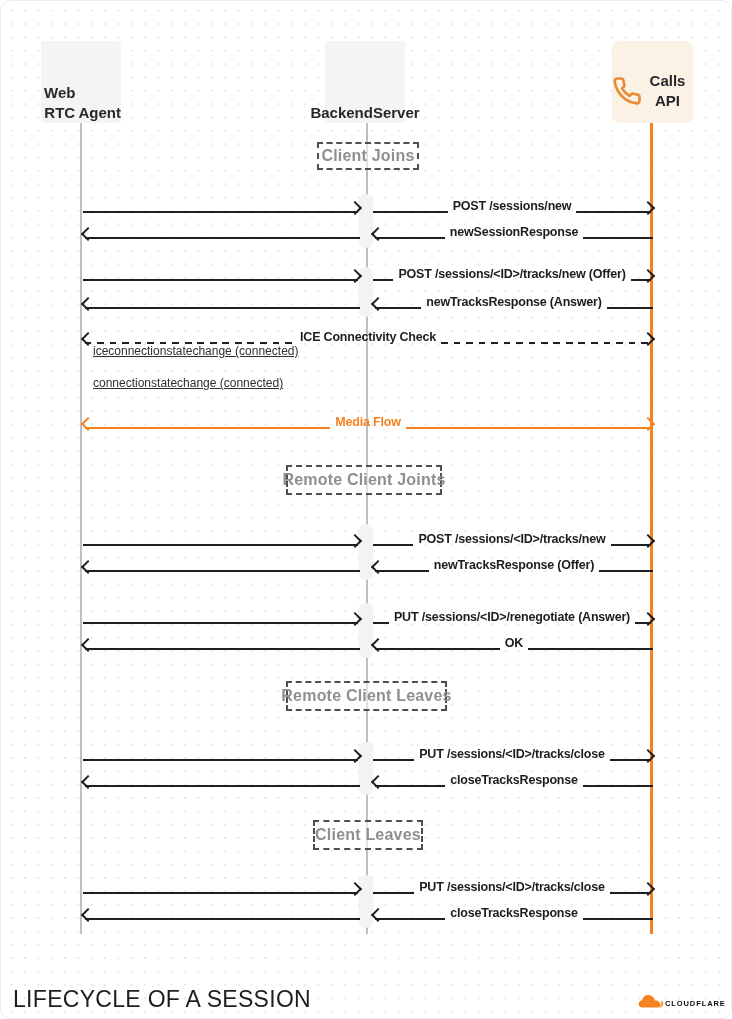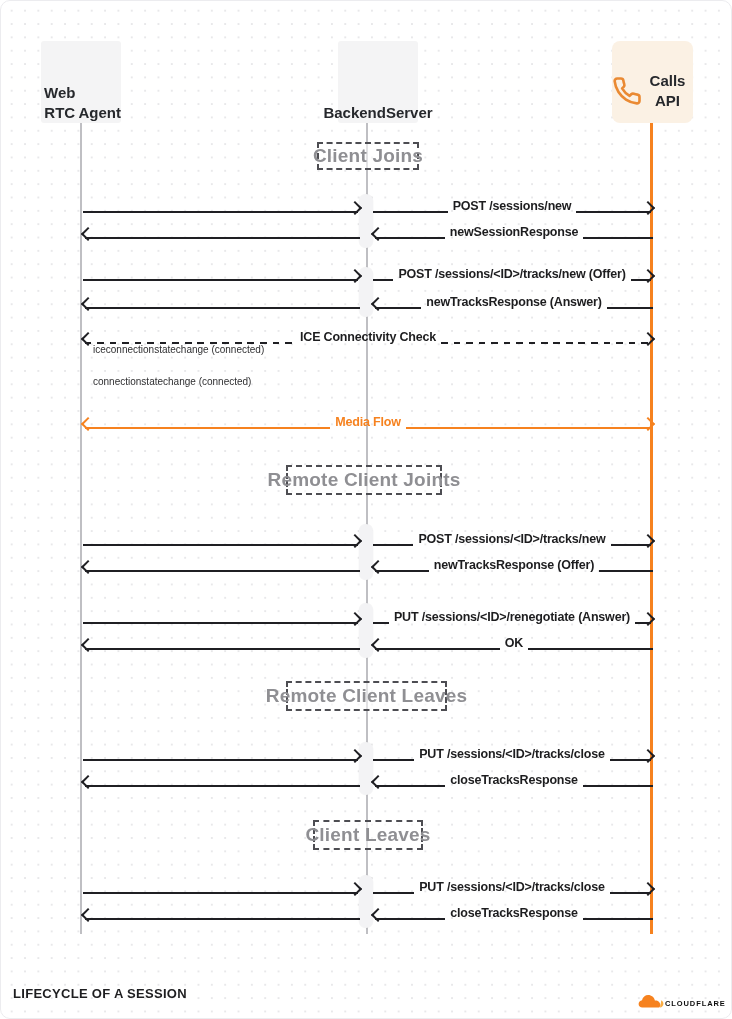--- a/index.html
+++ b/index.html
@@ -17,21 +17,21 @@
   }
 
   
   .pbox {
     position:absolute; top:40px; width:80px; height:82px;
     background:#f4f4f5; border-radius:3px;
     display:flex; align-items:flex-end; justify-content:center;
     font-size:15px; font-weight:700; color:#26282c; line-height:1.35; text-align:center;
   }
   .pbox.webrtc { left:40px; }
-  .pbox.backend { left:337px; }
+  .pbox.backend { left:324px; }
   .pbox.calls {
     left:611px; width:81px; background:#fbf1e4; border-radius:8px;
     justify-content:flex-start; padding:11px 0 12px;
   }
   .pbox.calls .plabel { margin-top:auto; }
 
   
   .lifeline { position:absolute; top:122px; height:811px; width:2px; background:#bfbfc3; }
   .lifeline.l1 { left:79px; }
   .lifeline.l2 { left:365px; }
@@ -40,21 +40,21 @@
   
   .bar {
     position:absolute; left:358px; width:14px; border-radius:7px;
     background:#f3f3f5; box-shadow:0 0 0 0.5px rgba(0,0,0,0.03);
   }
 
   
   .phase {
     position:absolute; border:2px dashed #4d4d52; background:rgba(255,255,255,0.55);
     display:flex; align-items:center; justify-content:center;
-    font-size:19px; font-weight:600; letter-spacing:0.2px; color:#8f8f93; white-space:nowrap;
+    font-size:16px; font-weight:600; letter-spacing:0.2px; color:#8f8f93; white-space:nowrap;
   }
 
   
   .row { position:absolute; height:14px; display:flex; align-items:flex-end; }
   .row.leftc  { left:82px;  width:277px; }
   .row.rightc { left:372px; width:280px; }
   .row.fullc  { left:82px;  width:570px; }
 
   .seg { flex:1 1 0; min-width:4px; height:2.4px; background:#1f1f23; }
   .seg.dashed { background:repeating-linear-gradient(90deg,#1f1f23 0 6.5px,transparent 6.5px 12.5px); }
@@ -64,26 +64,26 @@
   .chev.r { border-top:2.4px solid #1f1f23; border-right:2.4px solid #1f1f23; transform:rotate(45deg); margin-left:-8px; }
   .chev.l { border-top:2.4px solid #1f1f23; border-left:2.4px solid #1f1f23; transform:rotate(-45deg); margin-right:-8px; }
   .chev.orange { border-color:#f6821f; }
 
   .mlabel {
     flex:0 0 auto; padding:0 5px; white-space:nowrap;
     font-size:12.5px; font-weight:700; letter-spacing:-0.2px; color:#1d1d1f;
   }
   .mlabel.orange { color:#f6821f; }
 
-  .note { position:absolute; left:92px; font-size:10px; font-weight:400; color:#2f2f31; white-space:nowrap; }
+  .note { position:absolute; left:92px; font-size:12px; font-weight:400; color:#2f2f31; white-space:nowrap;text-decoration:underline; }
 
   
   .footer-title {
     position:absolute; left:12px; top:985px;
-    font-size:13px; font-weight:700; letter-spacing:0.3px; color:#1e1e20; white-space:nowrap;
+    font-size:23px; font-weight:400; letter-spacing:0.3px; color:#1e1e20; white-space:nowrap;
   }
   .brand { position:absolute; left:637px; top:993px; display:flex; align-items:center; gap:0; }
   .brand-text { font-size:7.5px; font-weight:800; letter-spacing:0.9px; color:#0d0d0d; white-space:nowrap; }
 </style>
 </head>
 <body>
 
 <div class="canvas">
 
   <div class="lifeline l1"></div>

